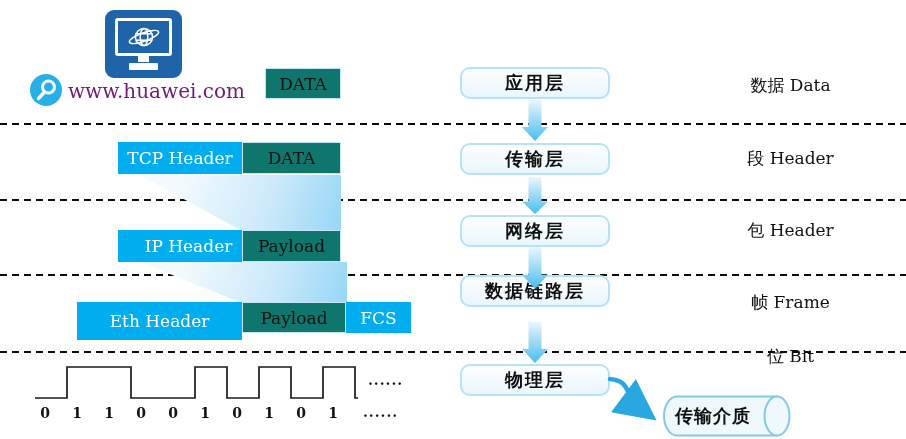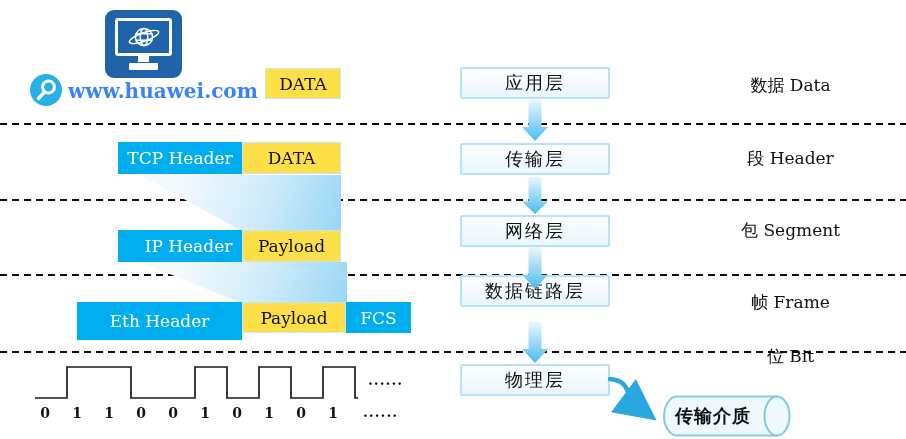--- a/index.html
+++ b/index.html
@@ -14,40 +14,40 @@
   
   .monitor{position:absolute;left:105px;top:10px;width:77px;height:68px;
     background:var(--monitor-blue);border-radius:9px;}
   .monitor .screen{position:absolute;left:10px;top:8px;width:57px;height:38px;
     border:3px solid #fff;border-radius:3px;box-sizing:border-box;
     display:flex;align-items:center;justify-content:center;}
   .monitor .neck{position:absolute;left:33px;top:46px;width:11px;height:6px;background:#fff;}
   .monitor .base{position:absolute;left:24px;top:53px;width:29px;height:7px;background:#fff;border-radius:1px;}
   .search{position:absolute;left:30px;top:74px;width:32px;height:32px;border-radius:50%;
     background:var(--search-cyan);}
-  .url{position:absolute;left:68px;top:79px;width:175px;font-size:20px;font-weight:bold;color:#3b82f6;}
+  .url{position:absolute;left:68px;top:79px;width:175px;font-size:20px;font-weight:normal;color:#701a75;}
 
   
-  .lightbox{position:absolute;box-sizing:border-box;background:#fde047;border:1px solid #c3e7f8;
+  .lightbox{position:absolute;box-sizing:border-box;background:#0f766e;border:1px solid #c3e7f8;
     display:flex;align-items:center;justify-content:center;font-size:17px;}
   
   .cyanbox{position:absolute;box-sizing:border-box;background:var(--cyan);color:#fff;
     display:flex;align-items:center;justify-content:center;font-size:17px;}
 
   
   .funnel{position:absolute;background:linear-gradient(108deg,#f2fafe 20%,#cdeafa 62%,#9bd8f6 97%);}
   .funnel1{left:140px;top:175px;width:201px;height:56px;
     clip-path:polygon(0 0,100% 0,100% 100%,50.7% 100%);}
   .funnel2{left:140px;top:262px;width:207px;height:41px;
     clip-path:polygon(0 0,100% 0,100% 100%,49% 100%);}
 
   
   .layerbox{position:absolute;left:460px;width:150px;height:32px;box-sizing:border-box;
-    background:linear-gradient(#fdfeff,#e9f6fd);border:2px solid #b5e2f6;border-radius:2px;
-    display:flex;align-items:center;justify-content:center;font-size:18px;letter-spacing:2px;}
+    background:linear-gradient(#fdfeff,#e9f6fd);border:2px solid #b5e2f6;border-radius:10px;
+    display:flex;align-items:center;justify-content:center;font-size:18px;letter-spacing:2px;font-weight:bold;}
 
   
   .darrow{position:absolute;left:522px;width:26px;
     background:linear-gradient(to bottom,#eaf6fd,#8fd4f4 58%,#45bdf0);
     clip-path:polygon(25% 0,75% 0,75% 66%,100% 66%,50% 100%,0 66%,25% 66%);}
 
   
   .pdu{position:absolute;left:698px;width:185px;height:24px;line-height:24px;font-size:17px;text-align:center;}
 
   
@@ -112,21 +112,21 @@
   <div class="layerbox" style="top:275px">数据链路层</div>
   <div class="layerbox" style="top:364px">物理层</div>
 
   <div class="darrow" style="top:100px;height:41px"></div>
   <div class="darrow" style="top:177px;height:37px"></div>
   <div class="darrow" style="top:247px;height:42px"></div>
   <div class="darrow" style="top:322px;height:41px"></div>
 
   <div class="pdu" style="top:73px">数据 Data</div>
   <div class="pdu" style="top:146px">段 Header</div>
-  <div class="pdu" style="top:218px">包 Segment</div>
+  <div class="pdu" style="top:218px">包 Header</div>
   <div class="pdu" style="top:290px">帧 Frame</div>
   <div class="pdu" style="top:344px">位 Bit</div>
 
   <svg class="abs" style="left:604px;top:370px" width="60" height="52" viewBox="0 0 60 52">
     <defs>
       <marker id="ah" markerWidth="9" markerHeight="9" refX="4.5" refY="4.5" orient="auto">
         <path d="M0,0 L9,4.5 L0,9 Z" fill="#29a7e0"></path>
       </marker>
     </defs>
     <path d="M 6,9 C 28,11 20,26 36,38" fill="none" stroke="#29a7e0" stroke-width="4.6" stroke-linecap="round" marker-end="url(#ah)"></path>

